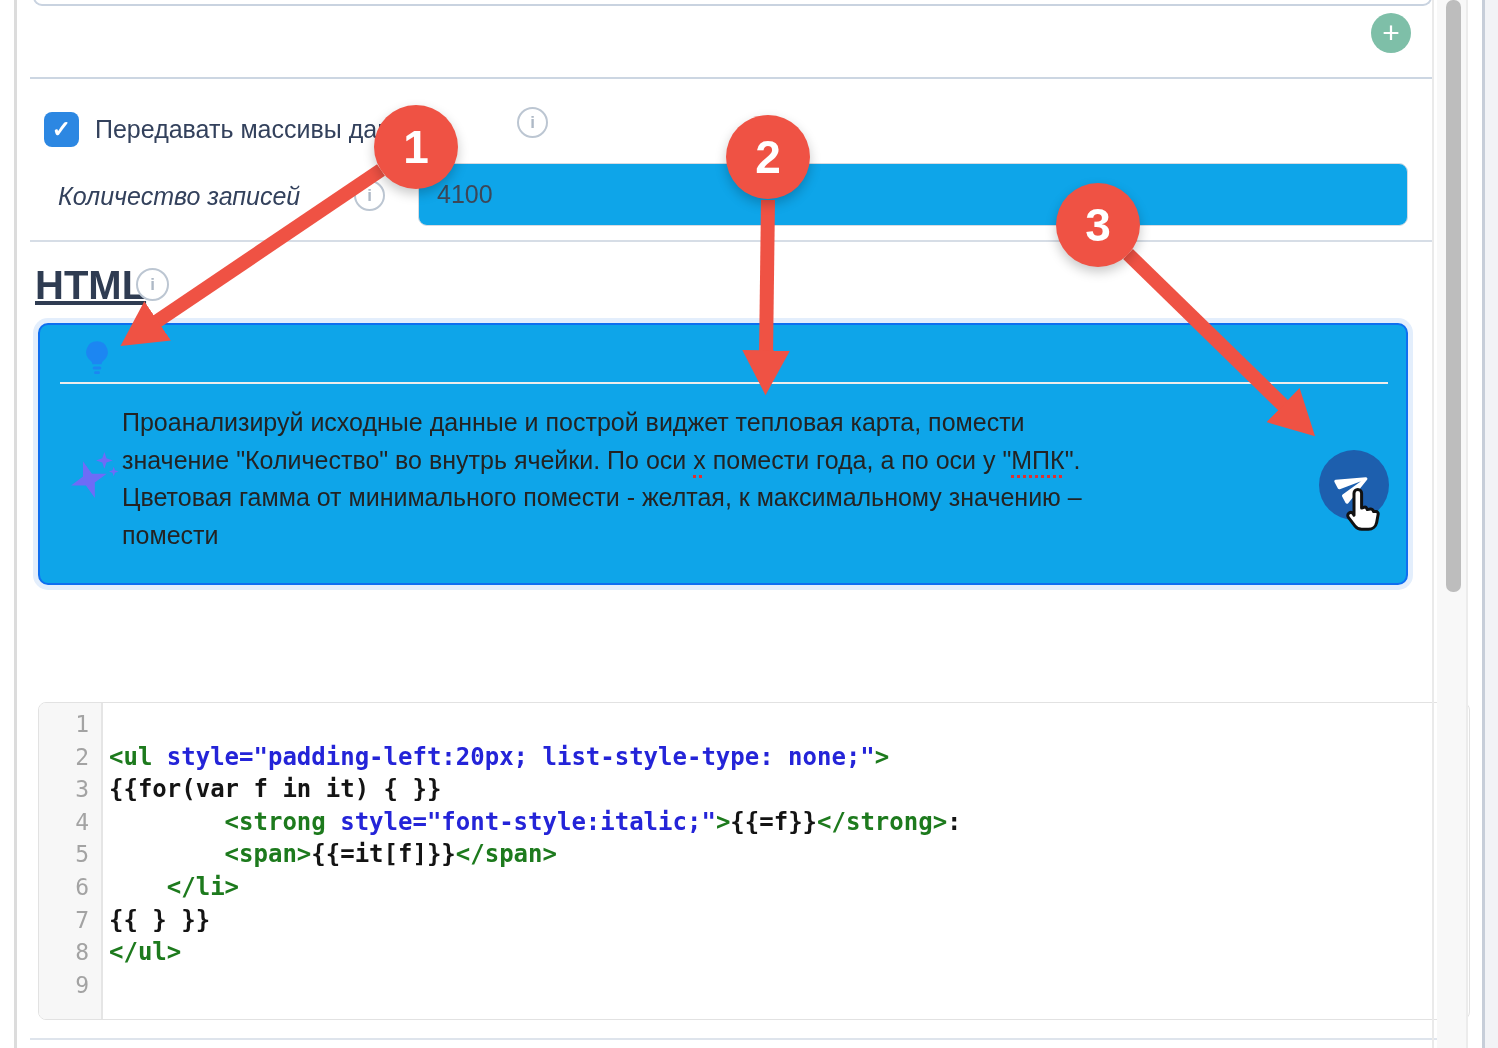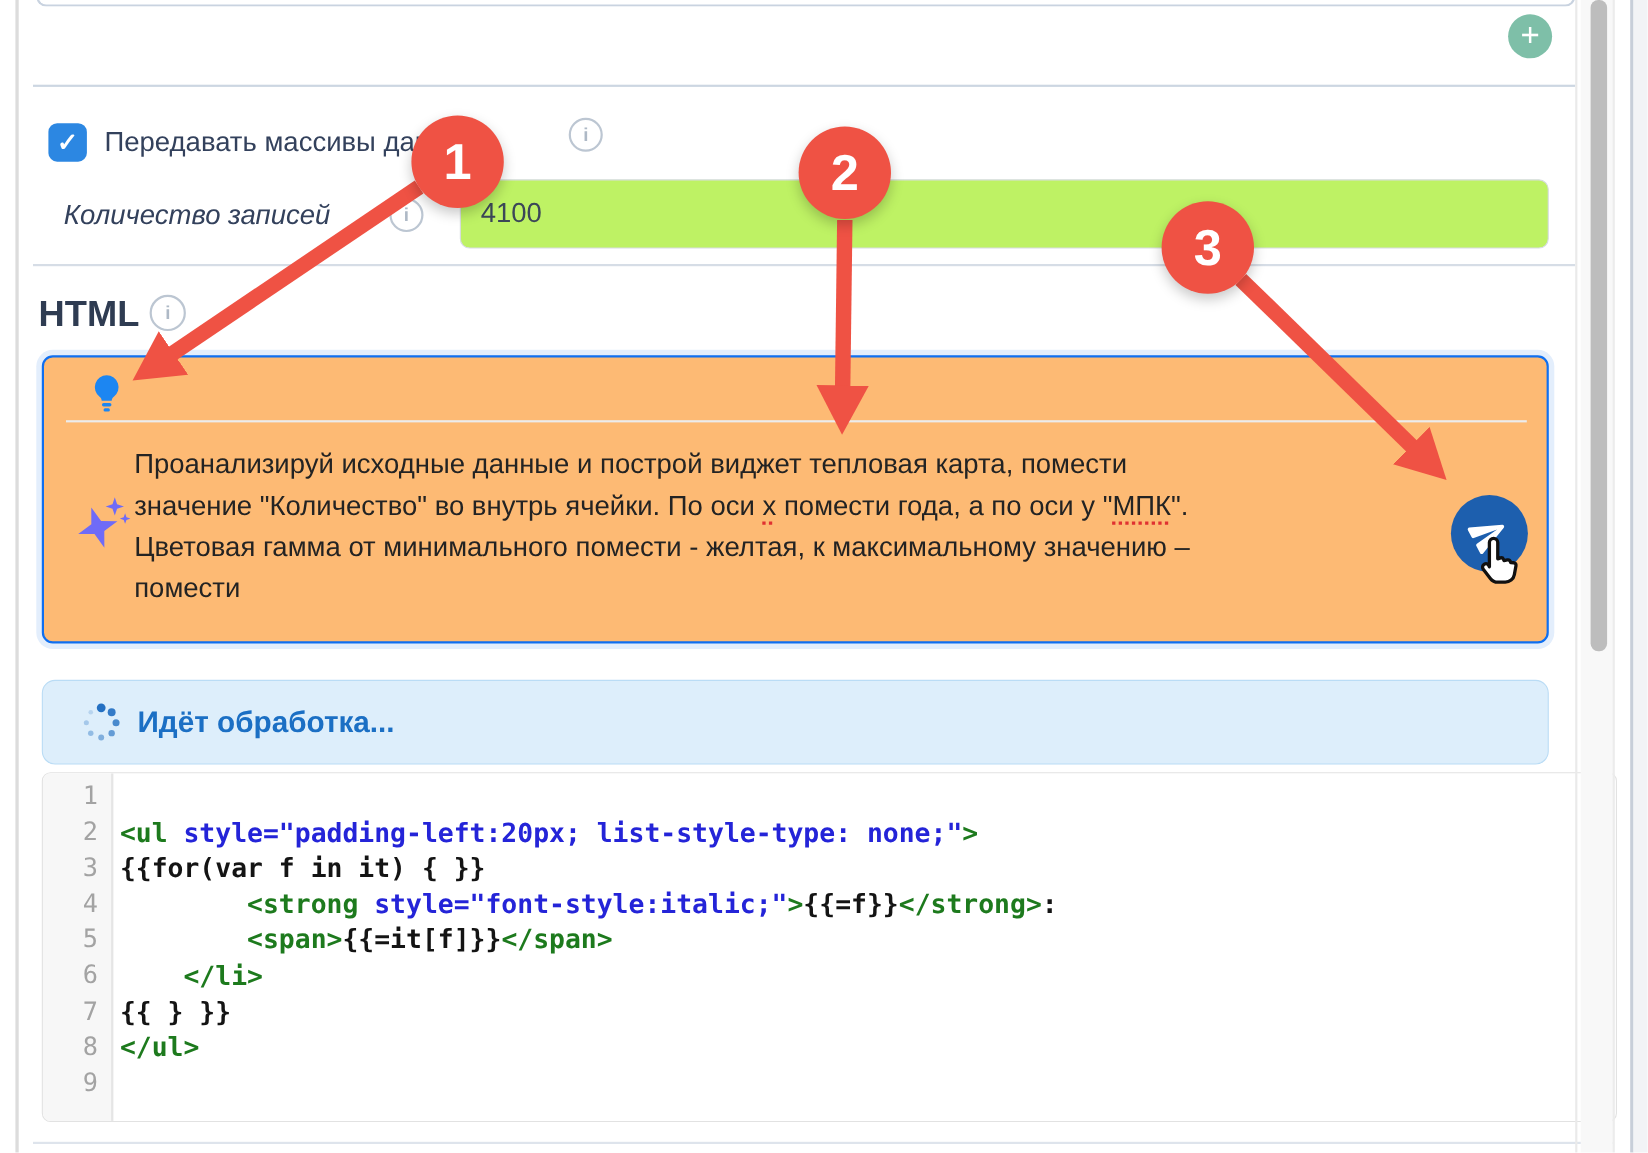--- a/index.html
+++ b/index.html
@@ -35,27 +35,27 @@
     color:#aeb9c6; font-size:17px; font-weight:600; display:flex; align-items:center;
     justify-content:center; cursor:pointer; background:#fff; }
   .info-1 { left:517px; top:107px; }
   .info-2 { left:354px; top:180px; }
   .info-3 { left:136px; top:268px; width:33px; height:33px; }
 
   
   .rec-label { left:58px; top:178px; font-size:25px; font-weight:500; color:#33415c; line-height:36px;font-style:italic; }
   .rec-input { left:418px; top:163px; width:990px; height:63px; border:1.5px solid #d7dbe2;
     border-radius:9px; font-size:25px; color:#3c4758; padding:0 18px;
-    font-family:"Liberation Sans", sans-serif; background:#bef264; outline:none; }
-
-  
-  .html-label { left:35px; top:266px; font-size:33px; font-weight:600; color:#2f3c52; line-height:38px; }
-
-  
-  .prompt-box { left:38px; top:323px; width:1370px; height:262px; background:#fdba74;
+    font-family:"Liberation Sans", sans-serif; background:#0ea5e9; outline:none; }
+
+  
+  .html-label { left:35px; top:266px; font-size:40px; font-weight:600; color:#2f3c52; line-height:38px;text-decoration:underline; }
+
+  
+  .prompt-box { left:38px; top:323px; width:1370px; height:262px; background:#0ea5e9;
     border:2.5px solid #0f6ff0; border-radius:10px; box-shadow:0 0 0 5px #e3eefc; }
   .bulb { left:42px; top:15px; width:30px; height:36px; }
   .prompt-divider { left:20px; top:57px; width:1328px; height:1.5px; background:#ececec; }
   .sparkles { left:30px; top:125px; width:50px; height:52px; }
   .prompt-text { left:82px; top:79px; width:1190px; font-size:25px; color:#232323;
     line-height:37.5px; cursor:text; }
   .prompt-line { white-space:pre; }
   .miss { text-decoration:underline; text-decoration-style:dotted; text-decoration-color:#e03131;
     text-decoration-thickness:3px; text-underline-offset:6px; }
   .send-btn { left:1279px; top:125px; width:70px; height:70px; border-radius:50%;
@@ -152,33 +152,20 @@
       <svg width="38" height="38" viewBox="0 0 24 24" style="transform:rotate(-28deg)">
         <path d="M3.4 20.4 L20.85 12.92 a1 1 0 0 0 0-1.84 L3.4 3.6 a.993.993 0 0 0-1.39.91 L2 9.12 c0 .5.37.93.87.99 L17 12 2.87 13.88 c-.5.07-.87.5-.87 1 l.01 4.61 c0 .71.73 1.2 1.39.91 Z" fill="#ffffff"></path>
       </svg>
     </div>
   </div>
 
   <svg class="abs cursor-hand" viewBox="0 0 24 24">
     <path d="M9 3.6 a1.9 1.9 0 0 1 3.8 0 V11 l1.3-.4 c.5-.15 1.05.1 1.25.55 l.3.65 1.5-.3 c.6-.12 1.2.2 1.4.78 l.18.5 1.27.02 c.7.01 1.2.63 1.08 1.32 l-.75 4.1 c-.38 2-2.12 3.4-4.1 3.4 h-3.4 c-1.33 0-2.6-.63-3.4-1.7 L6.2 15.7 c-.52-.7-.4-1.68.37-2.2 .62-.42 1.5-.3 2 .28 L9 14.6 Z" fill="#ffffff" stroke="#111111" stroke-width="1.5" stroke-linejoin="round"></path>
   </svg>
 
-  <div class="abs processing">
-    <svg class="spinner" viewBox="0 0 38 38">
-      <circle cx="19" cy="5.5" r="4" fill="#2470c2"></circle>
-      <circle cx="28.5" cy="9.5" r="3.6" fill="#2470c2" opacity=".92"></circle>
-      <circle cx="32.5" cy="19" r="3.2" fill="#2470c2" opacity=".8"></circle>
-      <circle cx="28.5" cy="28.5" r="2.9" fill="#2470c2" opacity=".65"></circle>
-      <circle cx="19" cy="32.5" r="2.7" fill="#2470c2" opacity=".5"></circle>
-      <circle cx="9.5" cy="28.5" r="2.5" fill="#2470c2" opacity=".4"></circle>
-      <circle cx="5.5" cy="19" r="2.3" fill="#2470c2" opacity=".3"></circle>
-      <circle cx="9.5" cy="9.5" r="2.1" fill="#2470c2" opacity=".2"></circle>
-    </svg>
-    <div class="processing-label">Идёт обработка...</div>
-  </div>
 
   <div class="abs code-box">
     <div class="gutter">
         <div class="ln">1</div>
         <div class="ln">2</div>
         <div class="ln">3</div>
         <div class="ln">4</div>
         <div class="ln">5</div>
         <div class="ln">6</div>
         <div class="ln">7</div>

